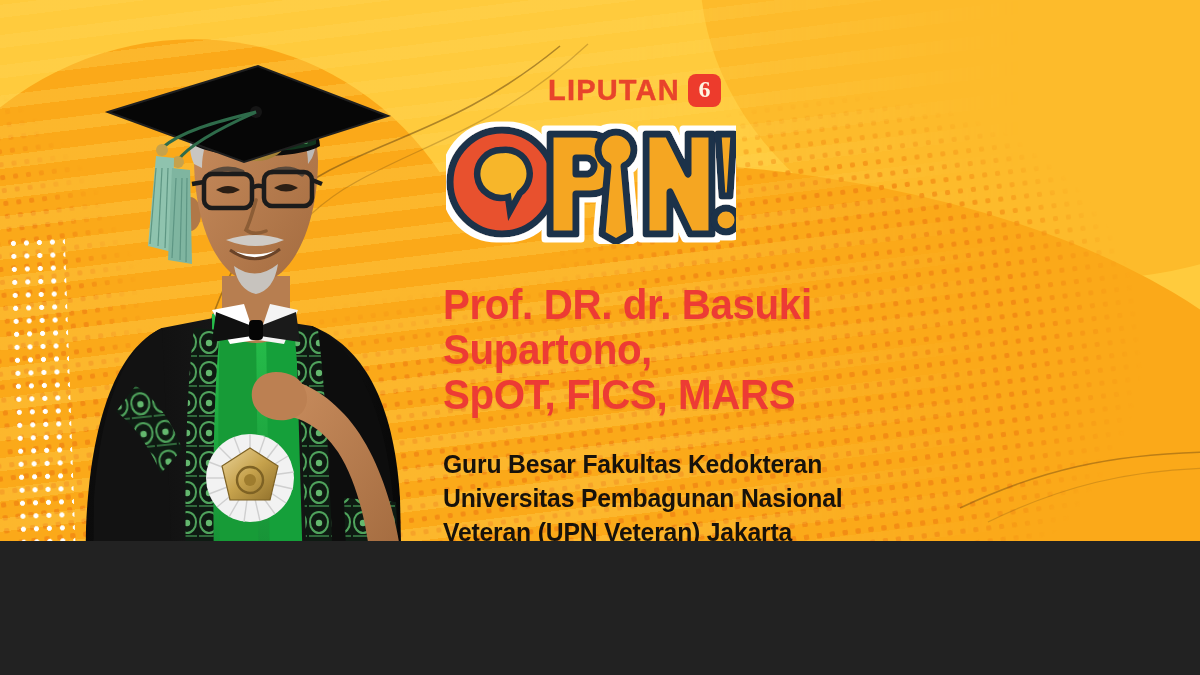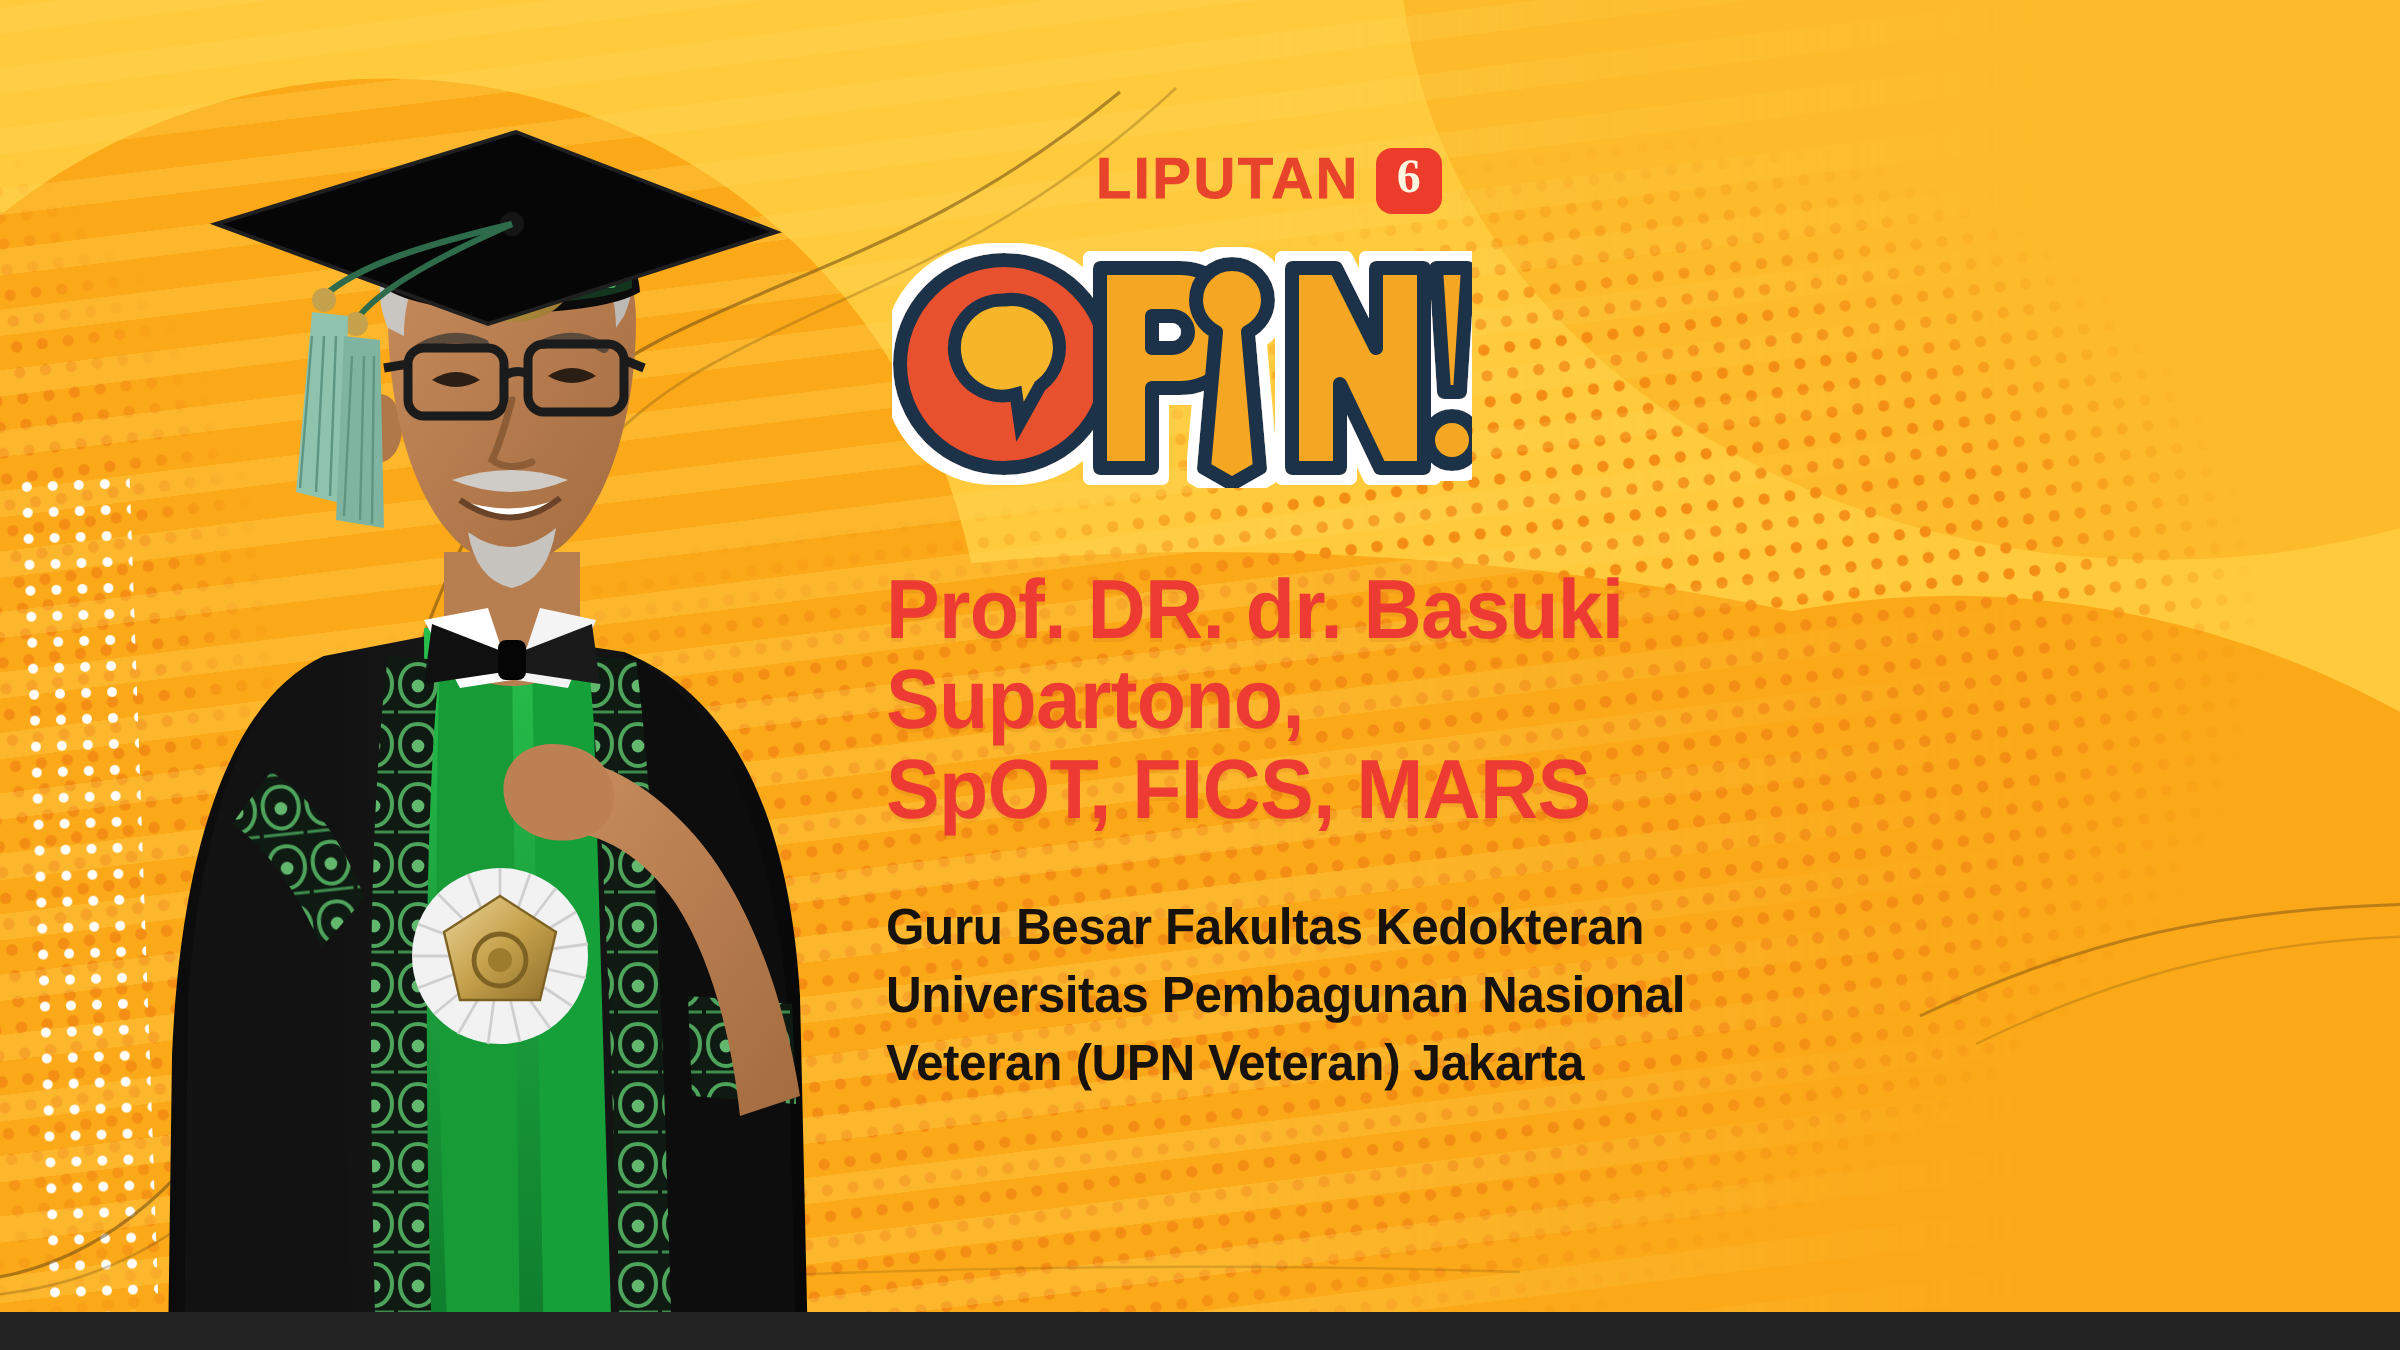--- a/index.html
+++ b/index.html
@@ -1,20 +1,20 @@
 <!DOCTYPE html>
 <html><head>
 <meta charset="utf-8">
 <style>
   html,body{margin:0;padding:0;background:#222;}
   *{box-sizing:border-box;}
 
   .stage{
     position:relative;
-    width:1200px;height:656px;
+    width:1200px;height:541px;
     overflow:hidden;
     background:#bef264;
     font-family:"Liberation Sans", sans-serif;
   }
 
   
   .bg-base{position:absolute;inset:0;background:#FFCB3D;}
 
   
   .blob-left{

